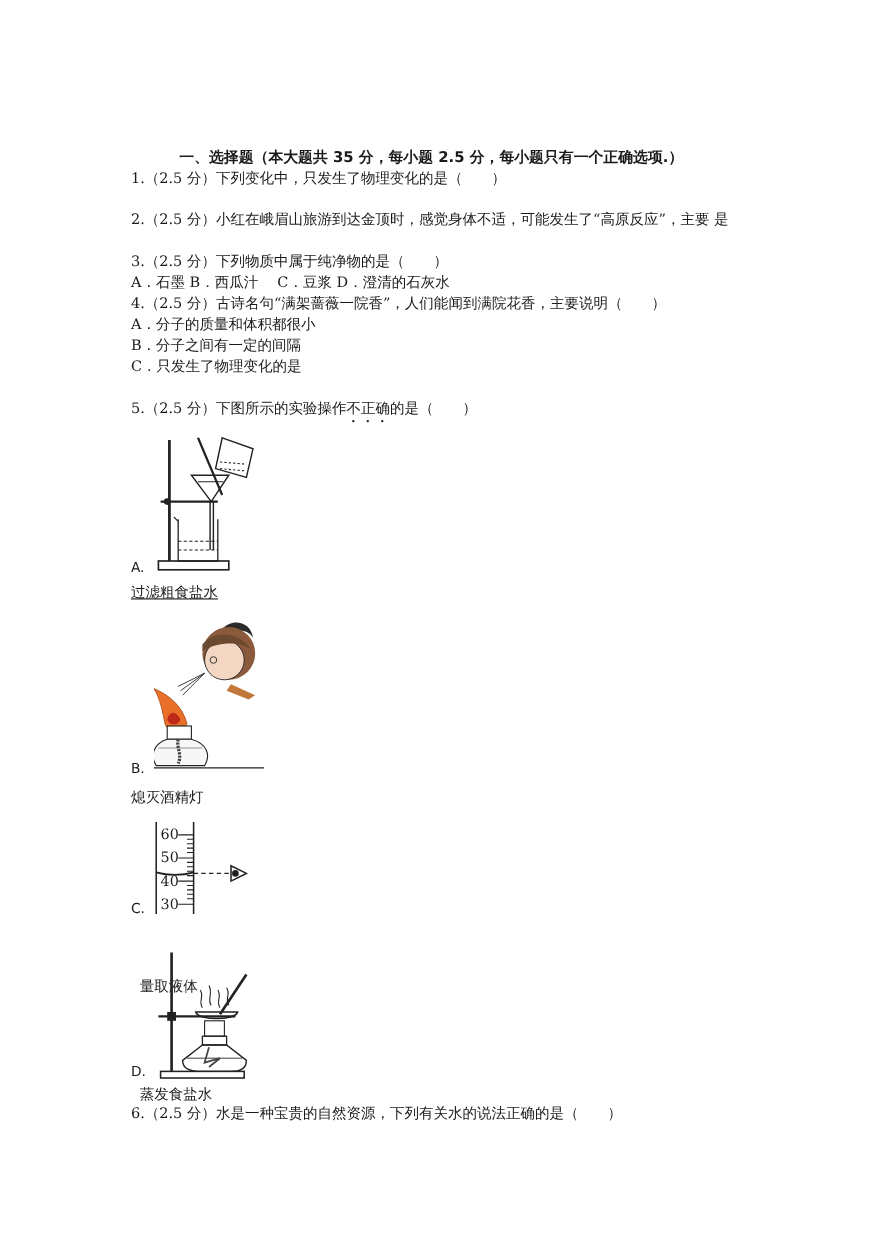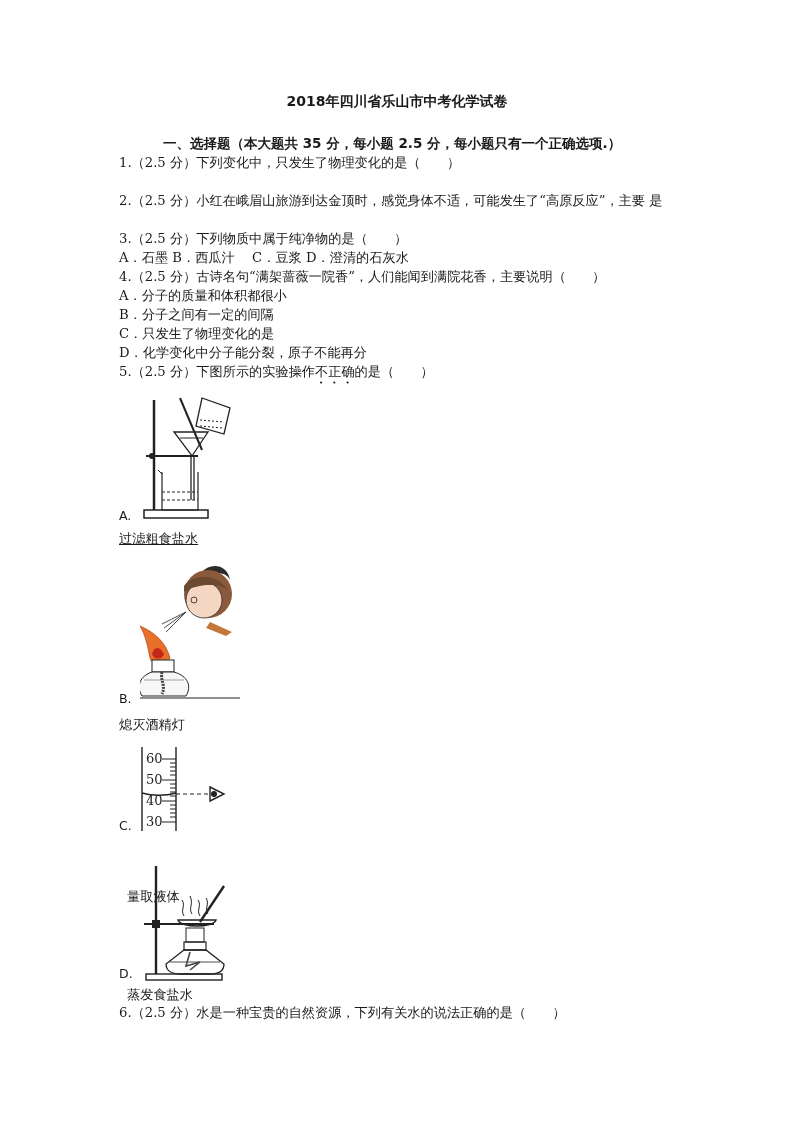--- a/index.html
+++ b/index.html
@@ -13,21 +13,20 @@
     .caption { position: absolute; font-size: 13.2px; white-space: nowrap; }
     .optlabel { position: absolute; left: 119px; font-size: 12.5px; font-family: "DejaVu Sans", "Liberation Sans", sans-serif; }
     .emph { text-emphasis: dot; -webkit-text-emphasis: dot; text-emphasis-position: under; -webkit-text-emphasis-position: under; }
     svg.fig { position: absolute; }
   </style>
 </head>
 <body>
 
 <div class="page">
 
-  <div class="title">2018年四川省乐山市中考化学试卷</div>
 
   <div class="line section" style="top:134px;margin-left:44px;">一、选择题（本大题共 35 分，每小题 2.5 分，每小题只有一个正确选项.）</div>
 
   <div class="line" style="top:153px;">
     <span>1.</span><span>（2.5 分）下列变化中，只发生了物理变化的是（　　）</span>
   </div>
 
   <div class="line" style="top:191px;">
     <span>2.</span><span>（2.5 分）小红在峨眉山旅游到达金顶时，感觉身体不适，可能发生了“高原反应”，主要 是</span>
   </div>
@@ -36,21 +35,20 @@
     <span>3.</span><span>（2.5 分）下列物质中属于纯净物的是（　　）</span>
   </div>
   <div class="line" style="top:248px;">A．石墨 B．西瓜汁　 C．豆浆 D．澄清的石灰水</div>
 
   <div class="line" style="top:267px;">
     <span>4.</span><span>（2.5 分）古诗名句“满架蔷薇一院香”，人们能闻到满院花香，主要说明（　　）</span>
   </div>
   <div class="line" style="top:286px;">A．分子的质量和体积都很小</div>
   <div class="line" style="top:305px;">B．分子之间有一定的间隔</div>
   <div class="line" style="top:324px;">C．只发生了物理变化的是</div>
-  <div class="line" style="top:343px;">D．化学变化中分子能分裂，原子不能再分</div>
 
   <div class="line" style="top:362px;">
     <span>5.</span><span>（2.5 分）下图所示的实验操作</span><span class="emph">不正确</span><span>的是（　　）</span>
   </div>
 
   <svg class="fig" style="left:140px; top:392px;" width="110" height="130" viewBox="0 0 110 130">
     <rect x="4" y="118" width="64" height="8" fill="none" stroke="#222" stroke-width="1.5"></rect>
     <line x1="14" y1="8" x2="14" y2="118" stroke="#222" stroke-width="2.5"></line>
     <line x1="6" y1="64" x2="58" y2="64" stroke="#222" stroke-width="2"></line>
     <circle cx="12" cy="64" r="3" fill="#222"></circle>

